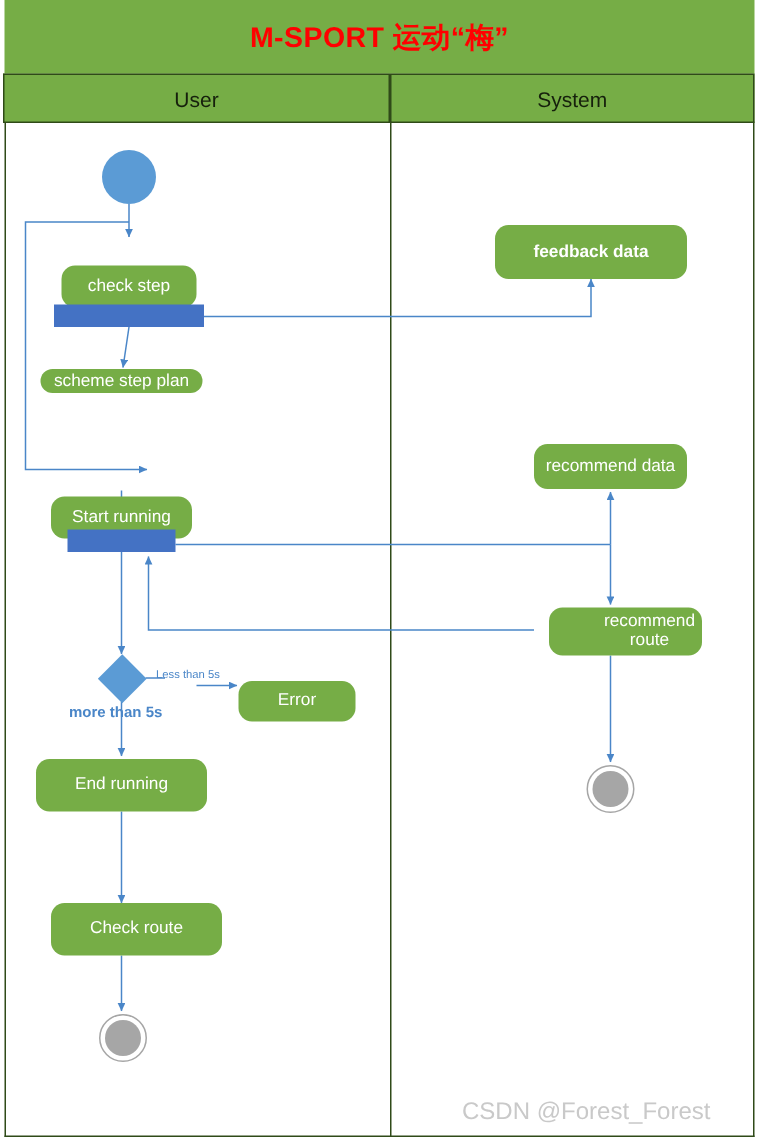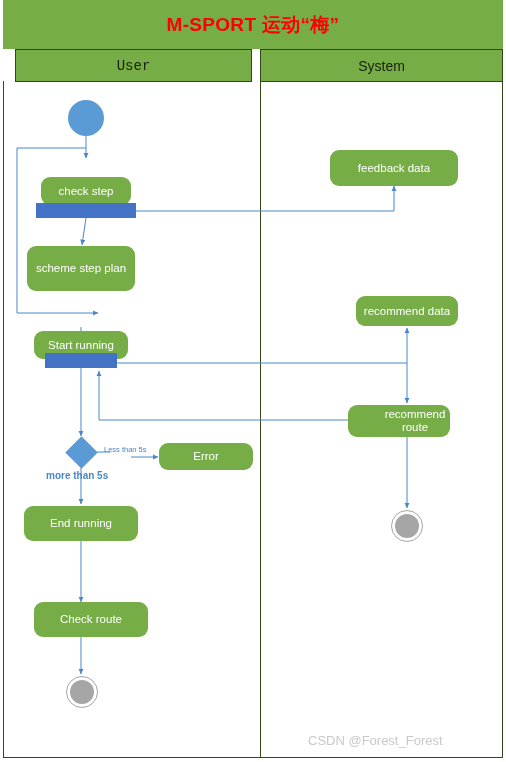--- a/index.html
+++ b/index.html
@@ -46,21 +46,21 @@
     height: 33px;
     background: #76ad46;
     border: 1px solid #2f4a18;
     box-sizing: border-box;
     display: flex;
     align-items: center;
     justify-content: center;
     color: #16200c;
     font-size: 14px;
   }
-  .lane-head.user   { left: 15px;   width: 237px; font-family: Liberation Mono, monospace; }
+  .lane-head.user   { left: 2px;   width: 258px; }
   .lane-head.system { left: 260px; width: 243px; }
   .lane-body {
     position: absolute;
     top: 81px;
     height: 677px;
     background: #ffffff;
     border-left: 1px solid #2f4a18;
     border-right: 1px solid #2f4a18;
     border-bottom: 1px solid #2f4a18;
     box-sizing: border-box;
@@ -109,21 +109,21 @@
   .edge-label {
     position: absolute;
     color: #4a86c8;
     white-space: nowrap;
   }
   .edge-label.small { font-size: 7.5px; }
   .edge-label.big   { font-size: 10px; }
   .watermark {
     position: absolute;
     color: #c9c9c9;
-    font-size: 13px;
+    font-size: 16px;
     white-space: nowrap;
   }
 </style>
 </head>
 <body>
 
 <div id="canvas">
 
   <div class="ttl">M-SPORT 运动“梅”</div>
 
@@ -173,46 +173,46 @@
       <line x1="81" y1="637" x2="81" y2="674" marker-end="url(#ah)"></line>
     </g>
   </svg>
 
   <div class="startnode" style="left:68px; top:100px; width:36px; height:36px;"></div>
 
   <div class="node" style="left:41px; top:161px; width:90px; height:28px;margin-top:16px;">check step</div>
 
   <div class="forkbar" style="left:36px; top:203px; width:100px; height:15px;"></div>
 
-  <div class="node" style="left:27px; top:246px; width:108px; height:45px;">scheme step plan</div>
+  <div class="node" style="left:27px; top:246px; width:108px; height:16px;">scheme step plan</div>
 
   <div class="node" style="left:34px; top:299px; width:94px; height:28px;margin-top:32px;">Start running</div>
 
   <div class="forkbar" style="left:45px; top:353px; width:72px; height:15px;"></div>
 
   <div class="diamond" style="left:70px; top:441px; width:23px; height:23px;"></div>
 
   <div class="edge-label small" style="left:104px; top:445px;">Less than 5s</div>
   <div class="edge-label big" style="left:46px; top:470px;font-weight:bold;">more than 5s</div>
 
-  <div class="node" style="left:159px; top:443px; width:94px; height:27px;">Error</div>
+  <div class="node" style="left:159px; top:454px; width:78px; height:27px;">Error</div>
 
   <div class="node" style="left:24px; top:506px; width:114px; height:35px;">End running</div>
 
   <div class="node" style="left:24px; top:602px; width:114px; height:35px;margin-left:10px;">Check route</div>
 
   <div class="endnode" style="left:66px; top:676px; width:32px; height:32px;">
     <div class="endnode-inner" style="left:3px; top:3px; width:24px; height:24px;"></div>
   </div>
 
-  <div class="node" style="left:330px; top:150px; width:128px; height:36px;">feedback data</div>
+  <div class="node" style="left:330px; top:150px; width:128px; height:36px;font-weight:bold;">feedback data</div>
 
   <div class="node" style="left:356px; top:296px; width:102px; height:30px;">recommend data</div>
 
-  <div class="node" style="left:348px; top:405px; width:102px; height:32px;padding-left:32px;">recommend route</div>
+  <div class="node" style="left:366px; top:405px; width:102px; height:32px;padding-left:32px;">recommend route</div>
 
   <div class="endnode" style="left:391px; top:510px; width:32px; height:32px;">
     <div class="endnode-inner" style="left:3px; top:3px; width:24px; height:24px;"></div>
   </div>
 
   <div class="watermark" style="left:308px; top:733px;">CSDN @Forest_Forest</div>
 
 </div>
 
 </body></html>

